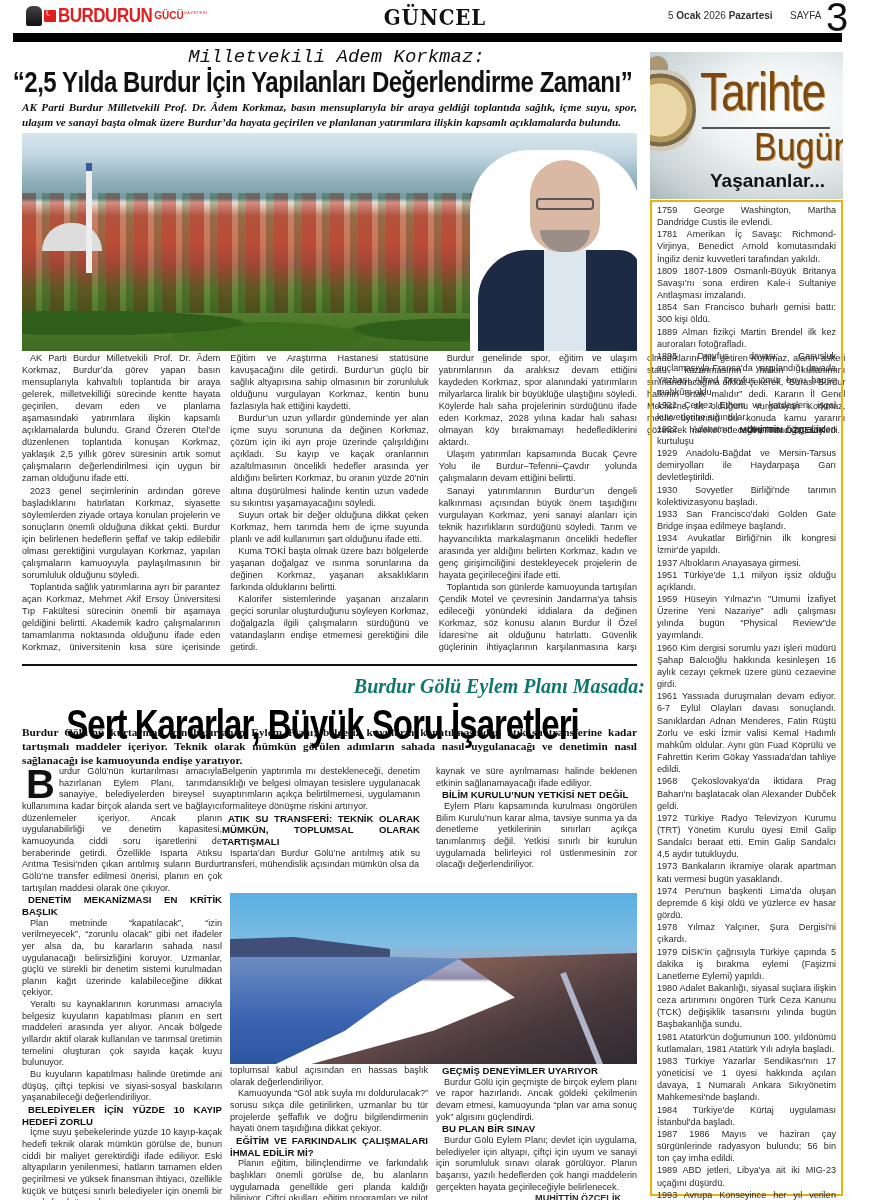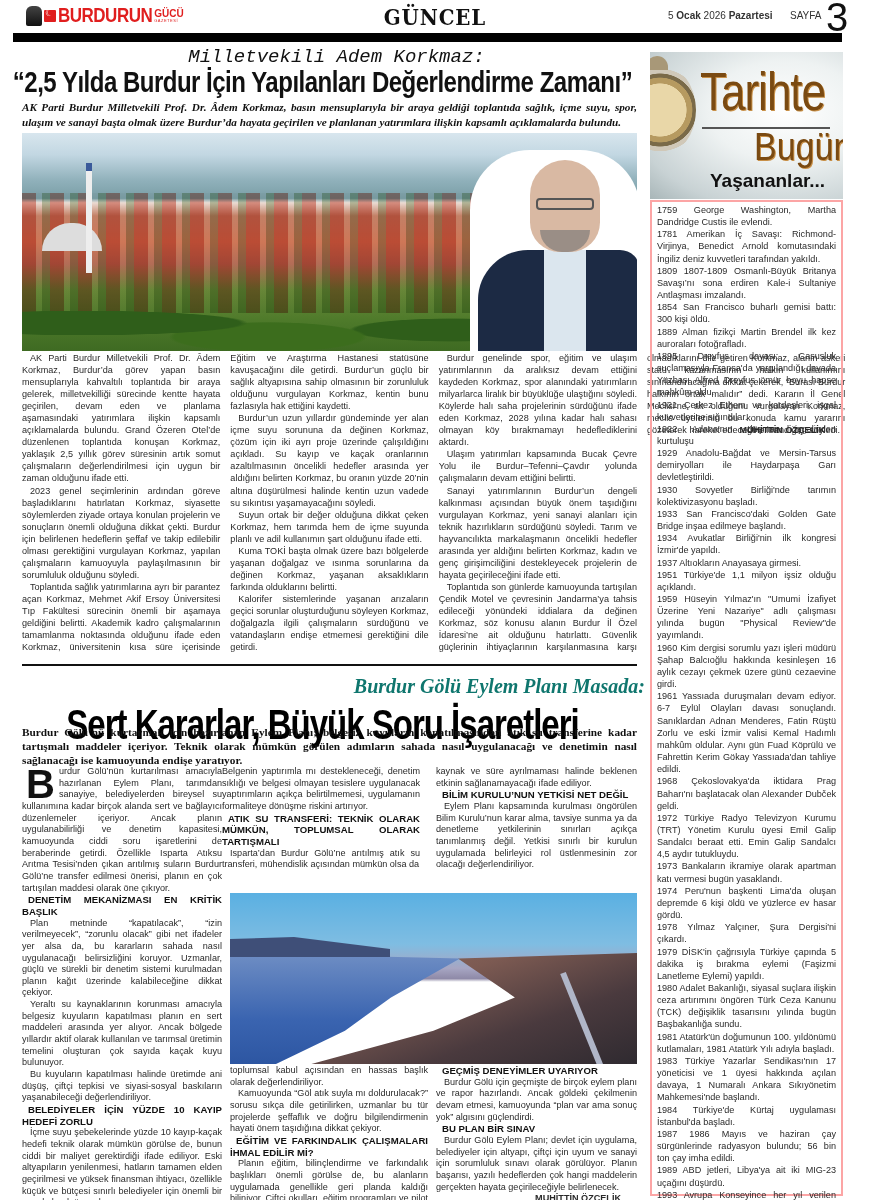--- a/index.html
+++ b/index.html
@@ -6,21 +6,21 @@
   html, body { width: 873px; height: 1200px; background: #fff; overflow: hidden; }
   body { position: relative; font-family: "Liberation Sans", sans-serif; color: #222; }
 
   
   .masthead { position: absolute; left: 0; top: 0; width: 873px; height: 34px; }
   .logo { position: absolute; left: 26px; top: 4px; height: 24px; display: flex; align-items: center; }
   .logo-portrait { width: 16px; height: 20px; background: linear-gradient(180deg,#444,#111); border-radius: 6px 6px 2px 2px; margin-right: 2px; }
   .logo-flag { width: 12px; height: 12px; background: #e01e1e; margin-right: 2px; position: relative; border-radius: 1px; }
   .logo-flag::after { content: "☾"; position: absolute; left: 1px; top: -3px; font-size: 10px; color: #fff; }
   .logo-main { font-family: "Liberation Sans", sans-serif; font-weight: bold; font-size: 17px; color: #e01e1e; letter-spacing: -0.5px; transform: scaleY(1.15); }
-  .logo-sub { display: flex; flex-direction: column; margin-left: 2px; line-height: 1; }
+  .logo-sub { display: flex; flex-direction: row; margin-left: 2px; line-height: 1; }
   .logo-sub .g { font-size: 10px; font-weight: bold; color: #e01e1e; }
   .logo-sub .z { font-size: 4px; color: #e01e1e; letter-spacing: 0.5px; }
   .section-title { position: absolute; left: 378px; top: 4px; font-family: "DejaVu Serif", serif; font-weight: bold; font-size: 22px; color: #111; letter-spacing: 1px; transform: scaleX(0.9); }
   .date { position: absolute; left: 668px; top: 10px; font-size: 10px; color: #333; text-align: center; }
   .date b { font-weight: bold; }
   .sayfa { position: absolute; left: 790px; top: 10px; font-size: 10px; color: #333; }
   .pageno { position: absolute; left: 826px; top: -5px; font-size: 40px; color: #111; font-family: "Liberation Sans", sans-serif; }
   .topbar { position: absolute; left: 13px; top: 33px; width: 829px; height: 9px; background: #000; }
 
   
@@ -79,21 +79,21 @@
   
   .tarihte { position: absolute; left: 650px; top: 52px; width: 193px; height: 147px; overflow: hidden;
     background: radial-gradient(ellipse at 70% 40%, #ffffff 0%, #eef2f2 40%, #c8d2d4 80%, #a8b6b8 100%); }
   .clock { position: absolute; left: -26px; top: 12px; width: 72px; height: 92px; border-radius: 50%; background: radial-gradient(circle, #e9d7a8 0 45%, #b69a60 46% 55%, #7a6a48 56% 62%, #d0c8b8 63% 70%, transparent 71%); }
   .clock-bell { position: absolute; left: -4px; top: 4px; width: 22px; height: 14px; border-radius: 12px 12px 0 0; background: #a89878; }
   .tarihte-t1 { position: absolute; left: 50px; top: 10px; font-size: 44px; color: #7a4a12; font-family: "Liberation Sans", sans-serif; letter-spacing: -1px; transform: scaleY(1.2); transform-origin: top; text-shadow: 1px 1px 0 #c89048; }
   .tarihte-line { position: absolute; left: 52px; top: 75px; width: 128px; height: 2px; background: #555; }
   .tarihte-t2 { position: absolute; left: 104px; top: 72px; font-size: 34px; color: #7a4a12; font-family: "Liberation Sans", sans-serif; transform: scaleY(1.15); transform-origin: top; text-shadow: 1px 1px 0 #c89048; }
   .tarihte-t3 { position: absolute; left: 60px; top: 118px; font-size: 19px; font-weight: bold; color: #111; font-family: "Liberation Sans", sans-serif; }
 
-  .events { position: absolute; left: 650px; top: 200px; width: 193px; height: 996px; border: 2px solid #fca5a5; padding: 2px 5px 0 5px;
+  .events { position: absolute; left: 650px; top: 200px; width: 193px; height: 996px; border: 2px solid #eab308; padding: 2px 5px 0 5px;
     font-size: 9.1px; line-height: 12.15px; text-align: justify; color: #2a2a2a; }
   .events p { margin: 0; }
 </style>
 </head>
 <body>
 
 <header class="masthead">
   <div class="logo">
     <span class="logo-portrait"></span>
     <span class="logo-flag"></span>

